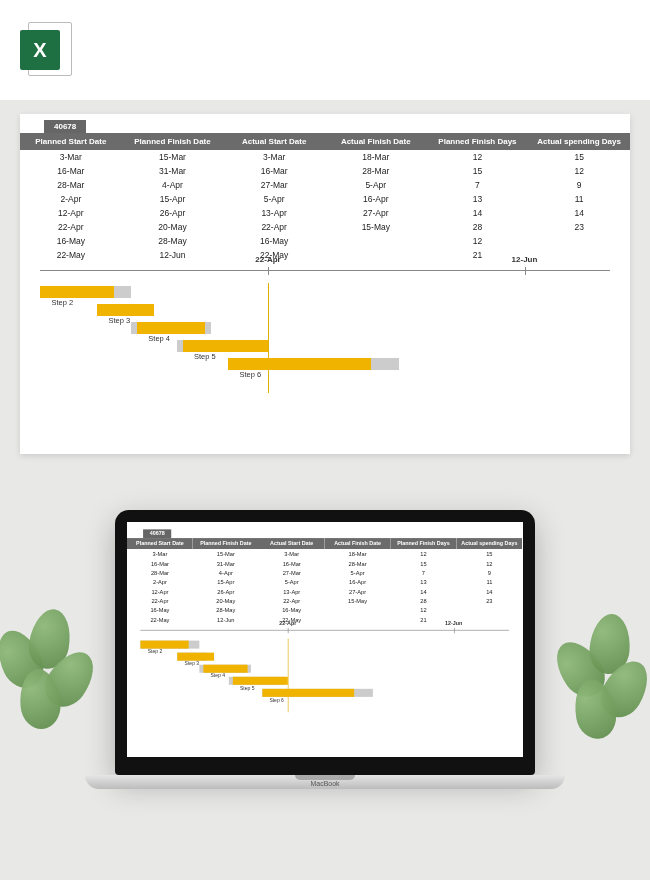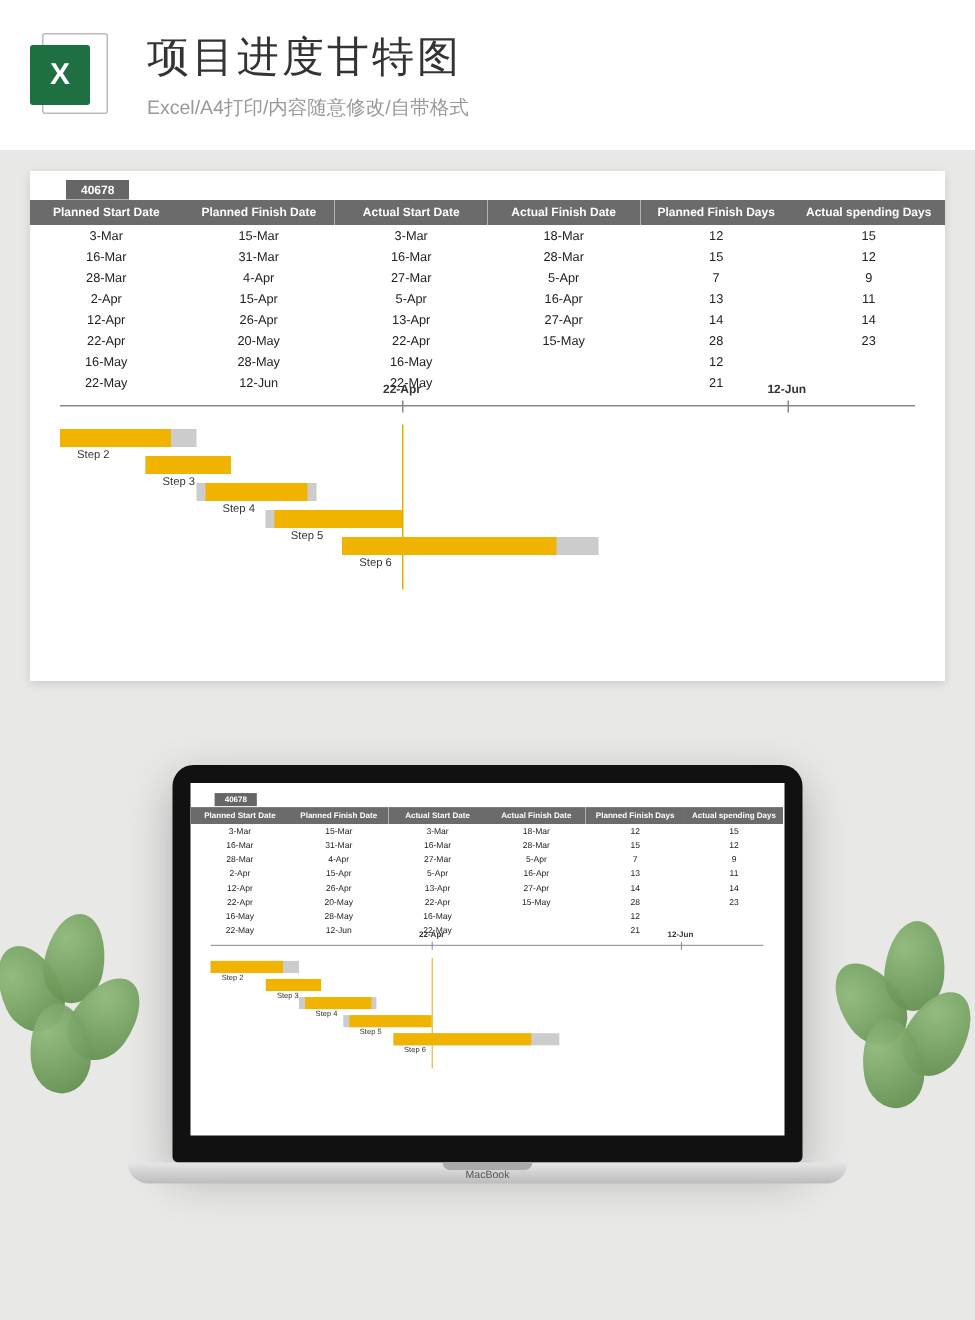--- a/index.html
+++ b/index.html
@@ -229,24 +229,20 @@
     width: 149%;
   }
 </style>
 </head>
 <body>
 
 <div class="header">
   <div class="excel-icon">
     <div class="back"></div>
     <div class="front">X</div>
-  </div>
-  <div class="header-text">
-    <div class="title">项目进度甘特图</div>
-    <div class="subtitle">Excel/A4打印/内容随意修改/自带格式</div>
   </div>
 </div>
 
 <div class="sheet-card">
   <div class="tbl-wrap">
     <span class="val40678">40678</span>
     <table class="data">
       <thead>
         <tr>
           <th>Planned Start Date</th>

